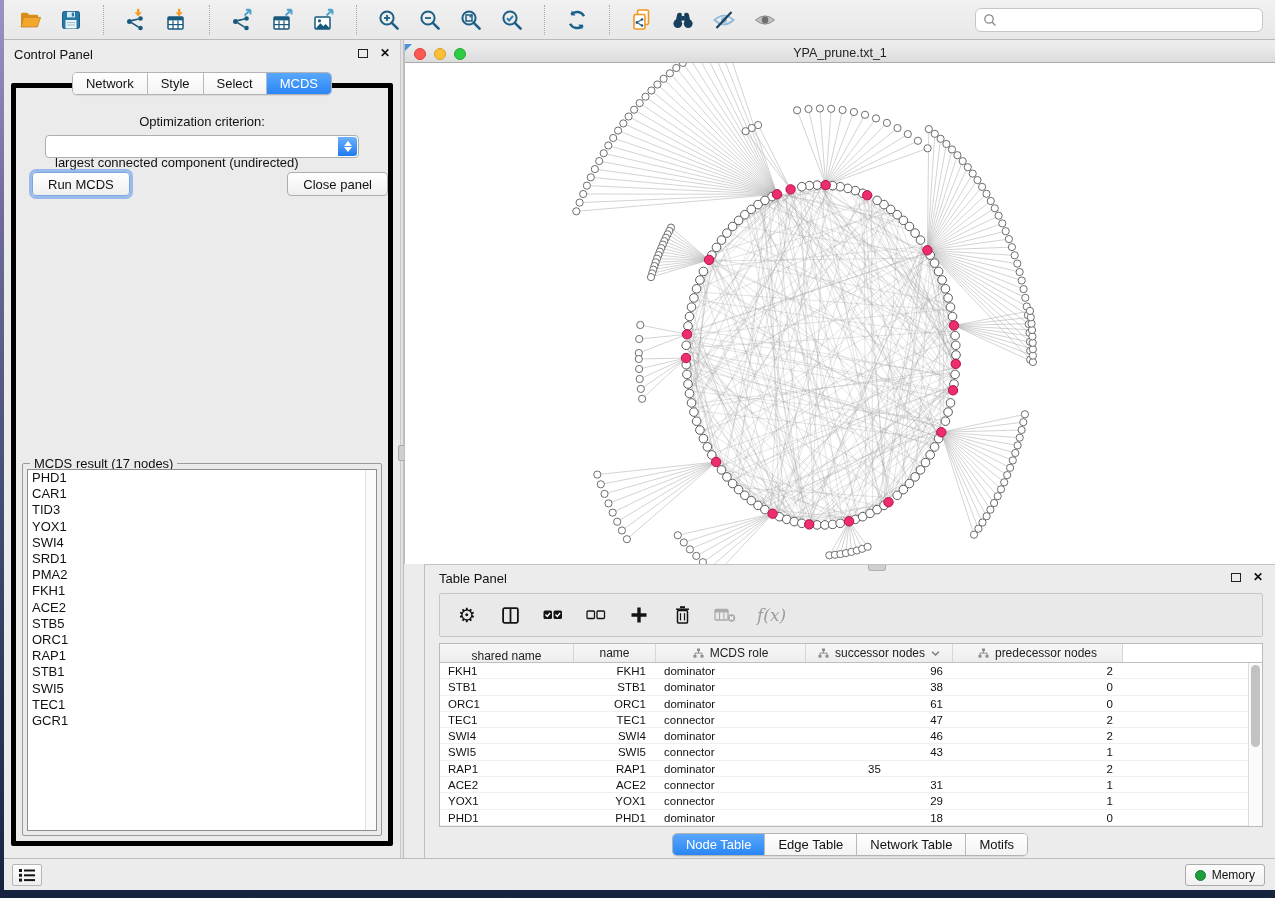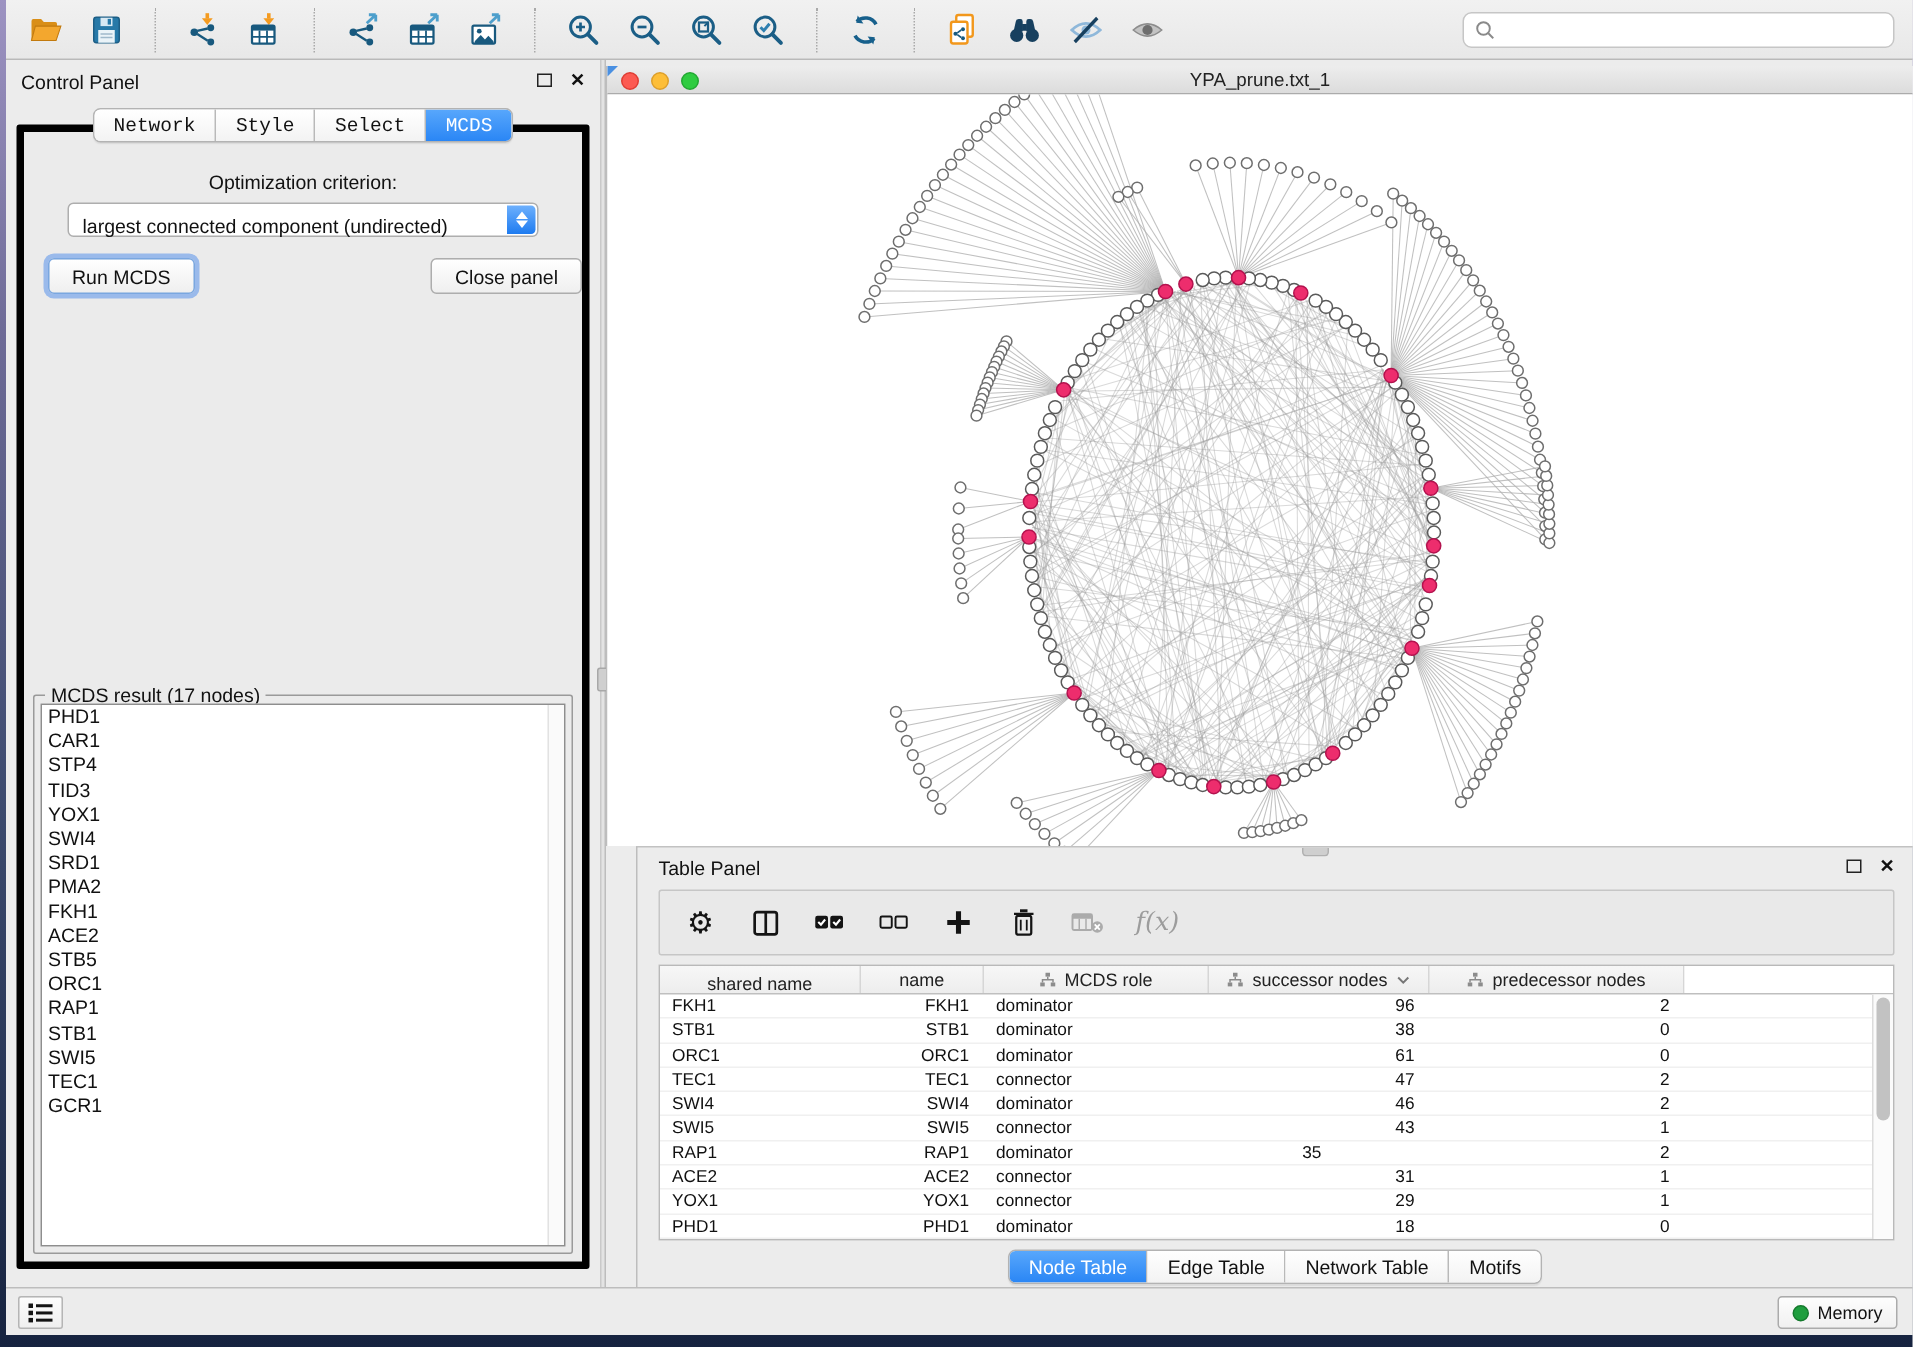--- a/index.html
+++ b/index.html
@@ -28,27 +28,27 @@
   .float-ico { width:10px; height:9px; border:1.5px solid #222; display:inline-block; }
   .close-ico { font-size:12px; font-weight:bold; color:#111; line-height:10px; }
 
   .seg-tabs { display:inline-flex; border:1px solid #b3b3b3; border-radius:5px; overflow:hidden;
     background:#fff; box-shadow:0 1px 1px rgba(0,0,0,.08); }
   .seg-tab { padding:3px 13px; font-size:13px; color:#111; background:linear-gradient(#ffffff,#f3f3f3);
     border-right:1px solid #b9b9b9; cursor:pointer; white-space:nowrap; }
   .seg-tab:last-child { border-right:none; }
   .seg-tab.selected { background:linear-gradient(#58a7fc,#2a86f5); color:#fff; }
 
-  #cp-tabs { position:absolute; top:32px; left:0; right:0; display:flex; justify-content:center; z-index:2;font-family:Liberation Mono, monospace; }
+  #cp-tabs { position:absolute; top:32px; left:0; right:0; display:flex; justify-content:center; z-index:2; }
   #cp-content { position:absolute; left:7px; right:7px; top:43px; bottom:12px;
     border:5px solid #000000; border-radius:2px; background:#ebebeb; }
   #opt-label { position:absolute; top:26px; left:0; right:0; text-align:center; font-size:13px; color:#111; }
   #criterion { position:absolute; top:47px; left:50%; transform:translateX(-50%); width:314px; height:23px;
     background:#fff; border:1px solid #aeaeae; border-radius:4px; font-size:13px; color:#111; cursor:pointer; }
-  #criterion .val { position:absolute; left:9px; top:4px; line-height:21px; }
+  #criterion .val { position:absolute; left:9px; top:16px; line-height:21px; }
   #criterion .stepper { position:absolute; right:1px; top:1px; bottom:1px; width:19px;
     border-radius:0 3px 3px 0; background:linear-gradient(#6db0fd,#1e7bf0);
     display:flex; flex-direction:column; align-items:center; justify-content:center; gap:1px; }
   .chev-up { width:0; height:0; border-left:4px solid transparent; border-right:4px solid transparent; border-bottom:5px solid #fff; }
   .chev-dn { width:0; height:0; border-left:4px solid transparent; border-right:4px solid transparent; border-top:5px solid #fff; }
   #cp-buttons { position:absolute; top:84px; left:16px; right:0; display:flex; justify-content:space-between; gap:14px; }
   .btn { font-size:13px; height:24px; padding:0 15px; border:1px solid #adadad; border-radius:4px;
     background:linear-gradient(#ffffff,#efefef); color:#111; cursor:pointer; }
   .btn.focused { box-shadow:0 0 0 3px rgba(110,160,235,.65); border-color:#7aa7e0; }
 
@@ -309,21 +309,20 @@
       <div id="cp-buttons">
         <button class="btn focused">Run MCDS</button>
         <button class="btn">Close panel</button>
       </div>
       <div id="mcds-group">
         <span id="mcds-legend">MCDS result (17 nodes)</span>
         <div id="mcds-list">
           <div id="mcds-items">
               <div class="mcds-item">PHD1</div>
               <div class="mcds-item">CAR1</div>
-              <div class="mcds-item">STP4</div>
               <div class="mcds-item">TID3</div>
               <div class="mcds-item">YOX1</div>
               <div class="mcds-item">SWI4</div>
               <div class="mcds-item">SRD1</div>
               <div class="mcds-item">PMA2</div>
               <div class="mcds-item">FKH1</div>
               <div class="mcds-item">ACE2</div>
               <div class="mcds-item">STB5</div>
               <div class="mcds-item">ORC1</div>
               <div class="mcds-item">RAP1</div>

